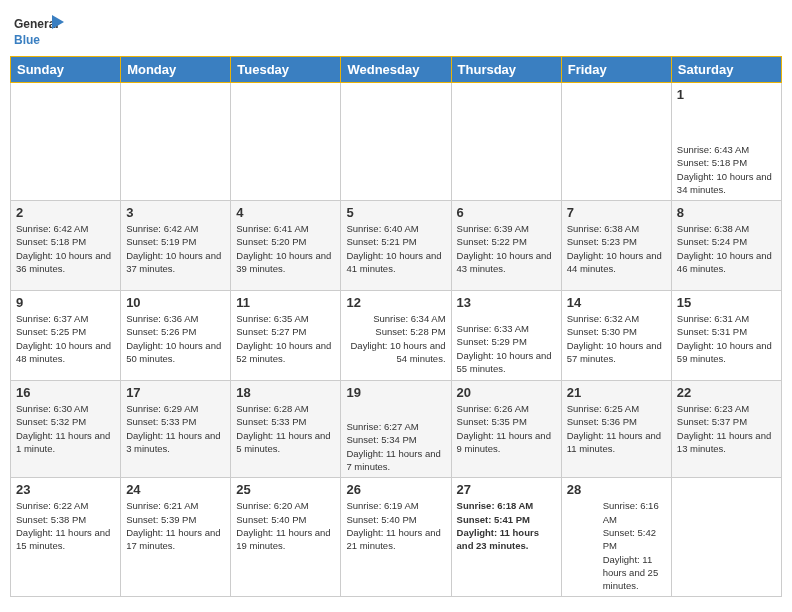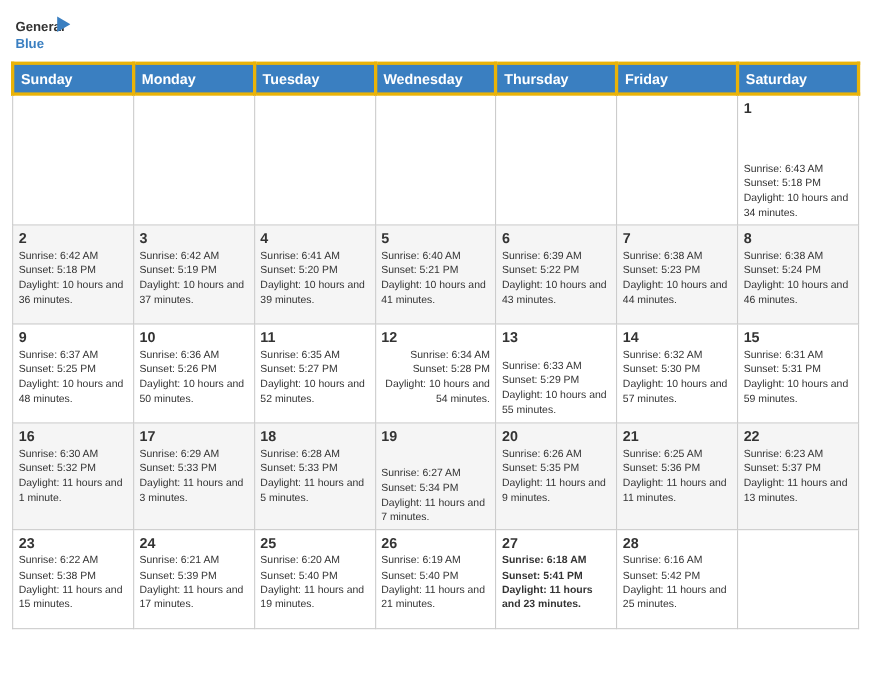--- a/index.html
+++ b/index.html
@@ -40,21 +40,21 @@
       border-collapse: collapse;
       border: 1px solid #ccc;
     }
     .calendar th {
       background-color: #3a7fc1;
       color: #fff;
       font-size: 13px;
       font-weight: bold;
       text-align: left;
       padding: 5px 6px;
-      border: 3px solid #eab308;
+      border: 1px solid #eab308;
     }
     .calendar td {
       vertical-align: top;
       border: 1px solid #ccc;
       padding: 4px 5px;
       width: calc(100%/7);
       min-height: 90px;
       height: 90px;
       background: #fff;
     }
@@ -278,20 +278,20 @@
 Daylight: 11 hours and 21 minutes.</div>
         </td>
         <td>
           <div class="day-number">27</div>
           <div class="day-info" style="white-space: pre-line; font-weight: bold;">Sunrise: 6:18 AM
 Sunset: 5:41 PM
 Daylight: 11 hours and 23 minutes.</div>
         </td>
         <td>
           <div class="day-number">28</div>
-          <div class="day-info" style="white-space: pre-line;">Sunrise: 6:16 AM
+          <div class="day-info" style="white-space: pre-line; margin-left: 36px;">Sunrise: 6:16 AM
 Sunset: 5:42 PM
 Daylight: 11 hours and 25 minutes.</div>
         </td>
         <td class="empty-cell"></td>
       </tr>
     </tbody>
 </table>
 
 </body></html>

